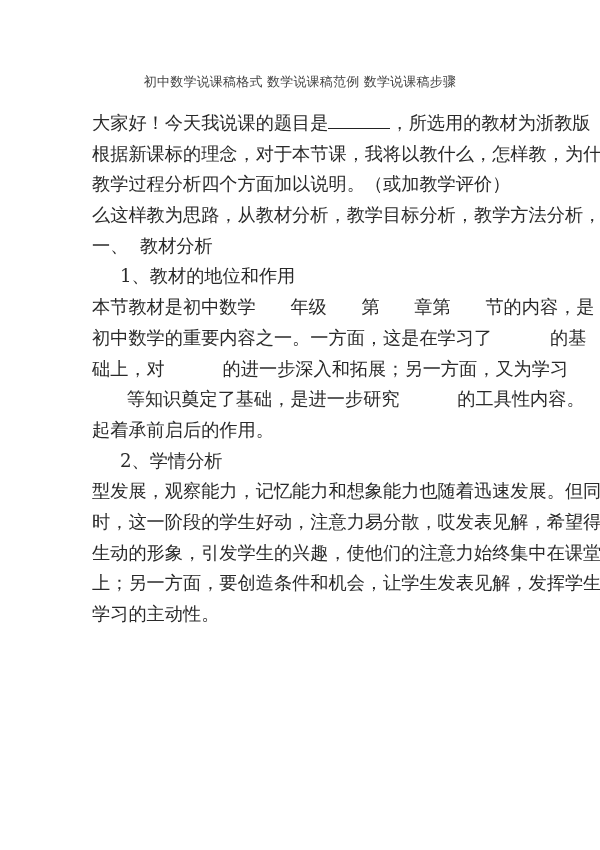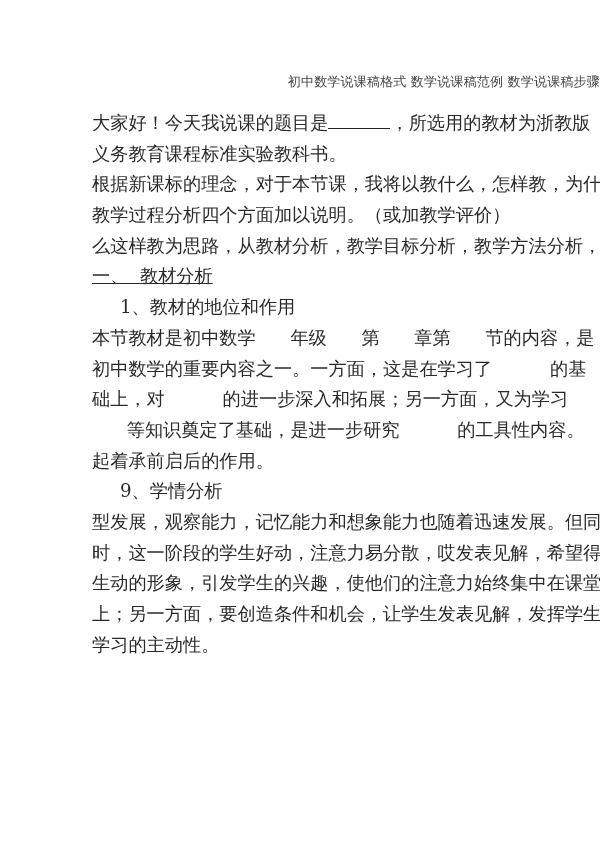--- a/index.html
+++ b/index.html
@@ -13,71 +13,70 @@
       position: relative;
       overflow: hidden;
       font-family: "DejaVu Serif", "Liberation Serif", serif;
       color: #2a2a2a;
     }
     .page-title {
       position: absolute;
       top: 73px;
       left: 0;
       width: 600px;
-      text-align: right;
+      text-align: center;
       font-size: 13px;
       color: #444;
       letter-spacing: 0.2px;
     }
     .body-text {
       position: absolute;
       top: 108px;
       left: 92px;
       width: 420px;
       font-size: 18.2px;
       line-height: 30.7px;
     }
     .line {
       display: block;
       white-space: pre;
       height: 30.7px;
       overflow: visible;
     }
-    .indent1 { padding-left: 0; text-decoration: underline; }
+    .indent1 { padding-left: 0; }
     .indent2 { padding-left: 28px; }
     .blank {
       display: inline-block;
       border-bottom: 1px solid #222;
       width: 62px;
       height: 18px;
       vertical-align: baseline;
     }
   </style>
 </head>
 <body>
 
 <div class="page-title">初中数学说课稿格式 数学说课稿范例 数学说课稿步骤</div>
 
 <div class="body-text">
   <div class="line"><span>大家好！今天我说课的题目是</span><span class="blank"></span><span>，所选用的教材为浙教版</span></div>
-  <div class="line">义务教育课程标准实验教科书。</div>
 
   <div class="line">根据新课标的理念，对于本节课，我将以教什么，怎样教，为什</div>
   <div class="line">教学过程分析四个方面加以说明。（或加教学评价）</div>
   <div class="line">么这样教为思路，从教材分析，教学目标分析，教学方法分析，</div>
 
   <div class="line indent1">一、  教材分析</div>
   <div class="line indent2">1、教材的地位和作用</div>
 
   <div class="line">本节教材是初中数学      年级      第      章第      节的内容，是</div>
   <div class="line">初中数学的重要内容之一。一方面，这是在学习了          的基</div>
   <div class="line">础上，对          的进一步深入和拓展；另一方面，又为学习</div>
   <div class="line">      等知识奠定了基础，是进一步研究          的工具性内容。</div>
   <div class="line">起着承前启后的作用。</div>
 
-  <div class="line indent2">9、学情分析</div>
+  <div class="line indent2">2、学情分析</div>
 
   <div class="line">型发展，观察能力，记忆能力和想象能力也随着迅速发展。但同</div>
   <div class="line">时，这一阶段的学生好动，注意力易分散，哎发表见解，希望得</div>
   <div class="line">生动的形象，引发学生的兴趣，使他们的注意力始终集中在课堂</div>
   <div class="line">上；另一方面，要创造条件和机会，让学生发表见解，发挥学生</div>
   <div class="line">学习的主动性。</div>
 </div>
 
 </body></html>

